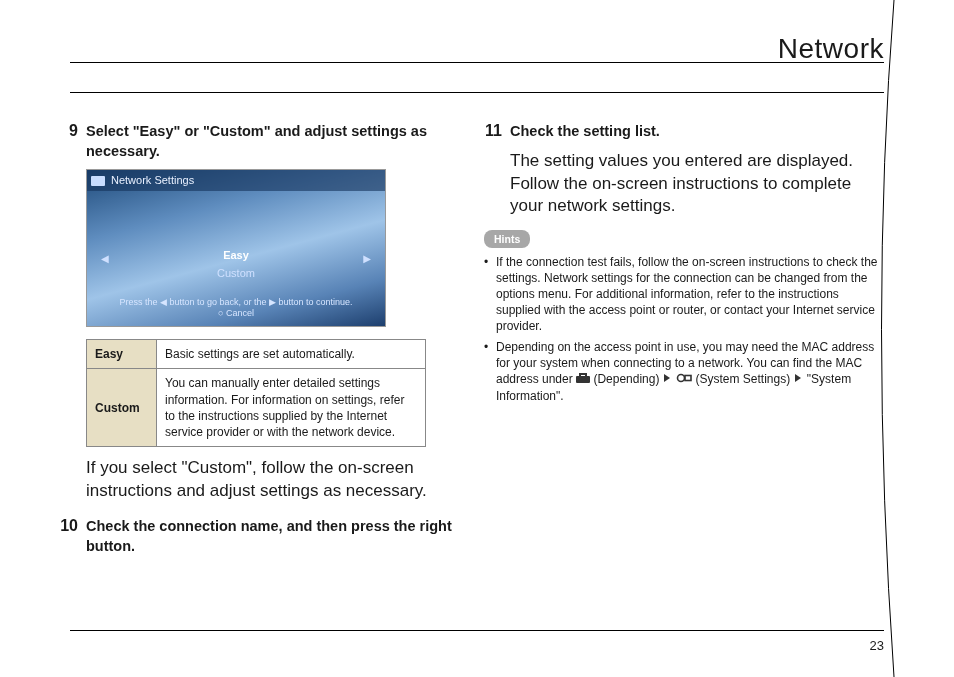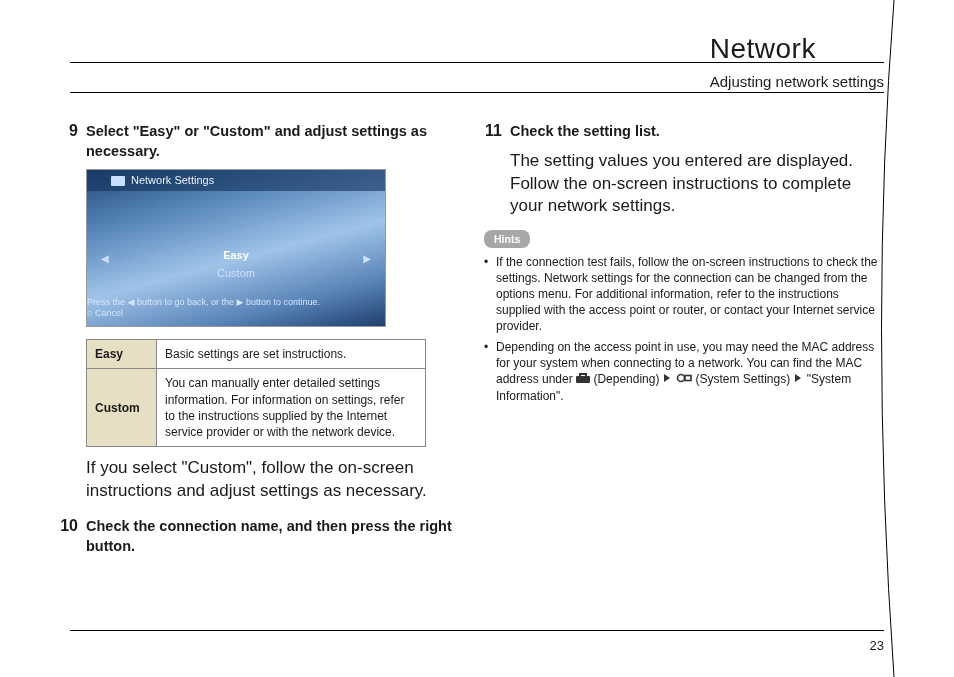--- a/index.html
+++ b/index.html
@@ -93,21 +93,21 @@
     border: 1px solid #999;
     background: linear-gradient(165deg, #1e4a7a 0%, #5f8dbf 30%, #9fc4e8 55%, #5883b6 80%, #1d3f6e 100%);
     color: #e8f0ff;
     font-family: Arial, sans-serif;
     position: relative;
     margin-bottom: 12px;
     overflow: hidden;
   }
   .ss-titlebar {
     background: rgba(20,50,90,0.6);
-    padding: 3px 24px;
+    padding: 3px 4px;
     font-size: 11px;
     display: flex;
     align-items: center;
     gap: 6px;
   }
   .ss-toolbox-icon {
     width: 14px; height: 10px;
     background: #c8ddff;
     border-radius: 1px;
     position: relative;
@@ -121,21 +121,21 @@
   .ss-easy { font-size: 11px; position:absolute; left:0; right:0; top:78px; font-weight:bold; color:#fff; }
   .ss-custom { font-size: 11px; position:absolute; left:0; right:0; top:96px; color:#cfe0ff; }
   .ss-arrow-l, .ss-arrow-r {
     position: absolute; top: 82px; font-size: 10px; color:#cfe0ff;
   }
   .ss-arrow-l { left: 14px; }
   .ss-arrow-r { right: 14px; }
   .ss-footer {
     position: absolute;
     left: 0; right: 0; bottom: 6px;
-    text-align: left;
+    text-align: center;
     font-size: 9px;
     color: #d6e5ff;
     line-height: 1.3;
   }
   .opts-table {
     margin-left: 26px;
     border-collapse: collapse;
     width: 340px;
     font-size: 12px;
     margin-bottom: 10px;
@@ -204,21 +204,20 @@
 <body>
 
 <div class="page-curve">
   <svg viewBox="0 0 120 677" preserveAspectRatio="none">
     <path d="M 60 0 Q 35 320 60 677" stroke="#000" stroke-width="1" fill="none"></path>
   </svg>
 </div>
 
 <div class="header-top">
   <div class="net-title">Network</div>
-  <div class="sub-title">Adjusting network settings</div>
 </div>
 <div class="rule-top1"></div>
 <div class="rule-top2"></div>
 
 <div class="cols">
 
   <div class="col">
 
     <div class="step">
       <div class="step-num">9</div>
@@ -239,21 +238,21 @@
           <div>Press the ◀ button to go back, or the ▶ button to continue.</div>
           <div>○ Cancel</div>
         </div>
       </div>
     </div>
 
     <table class="opts-table">
       <tbody>
           <tr>
         <td class="lbl">Easy</td>
-        <td>Basic settings are set instructions.</td>
+        <td>Basic settings are set automatically.</td>
       </tr>
       <tr>
         <td class="lbl">Custom</td>
         <td>You can manually enter detailed settings information. For information on settings, refer to the instructions supplied by the Internet service provider or with the network device.</td>
       </tr>
     </tbody>
       </table>
 
     <div class="step-body">If you select "Custom", follow the on-screen instructions and adjust settings as necessary.</div>
 

